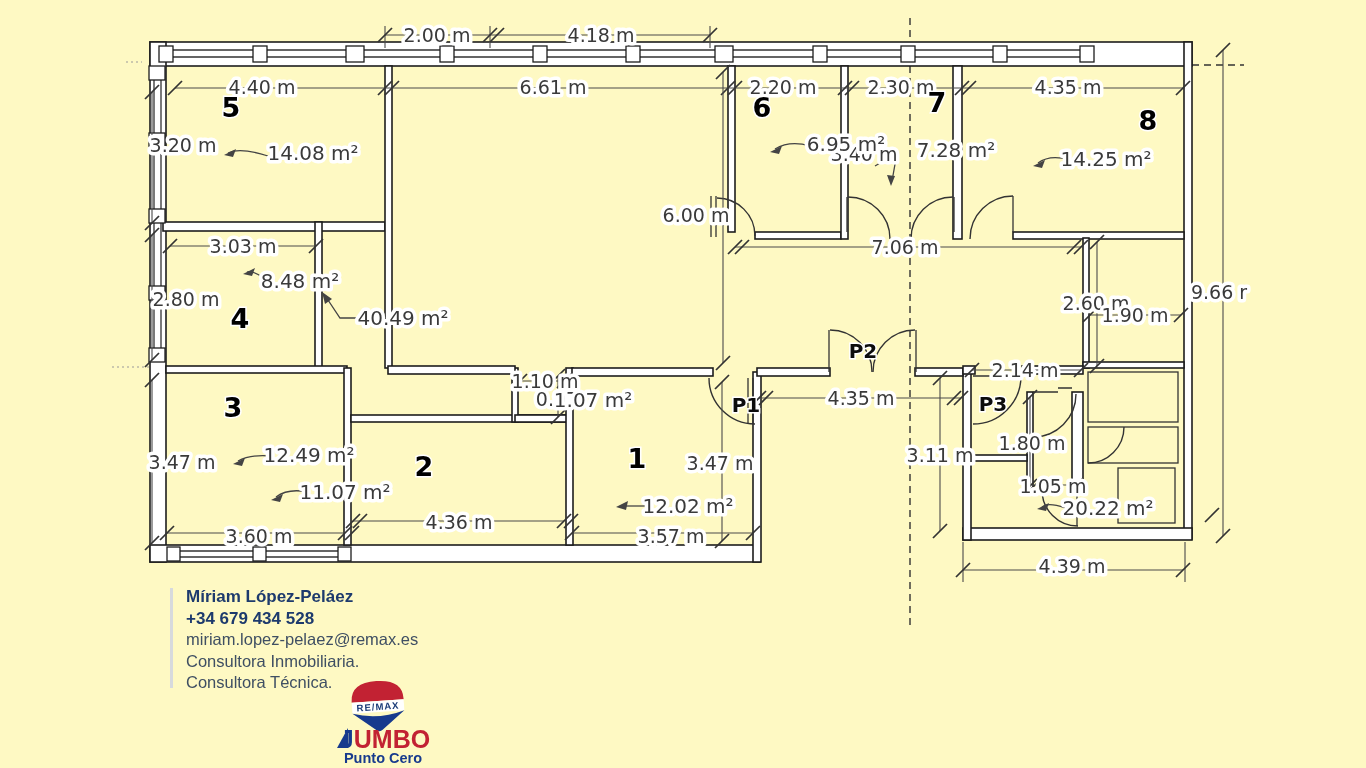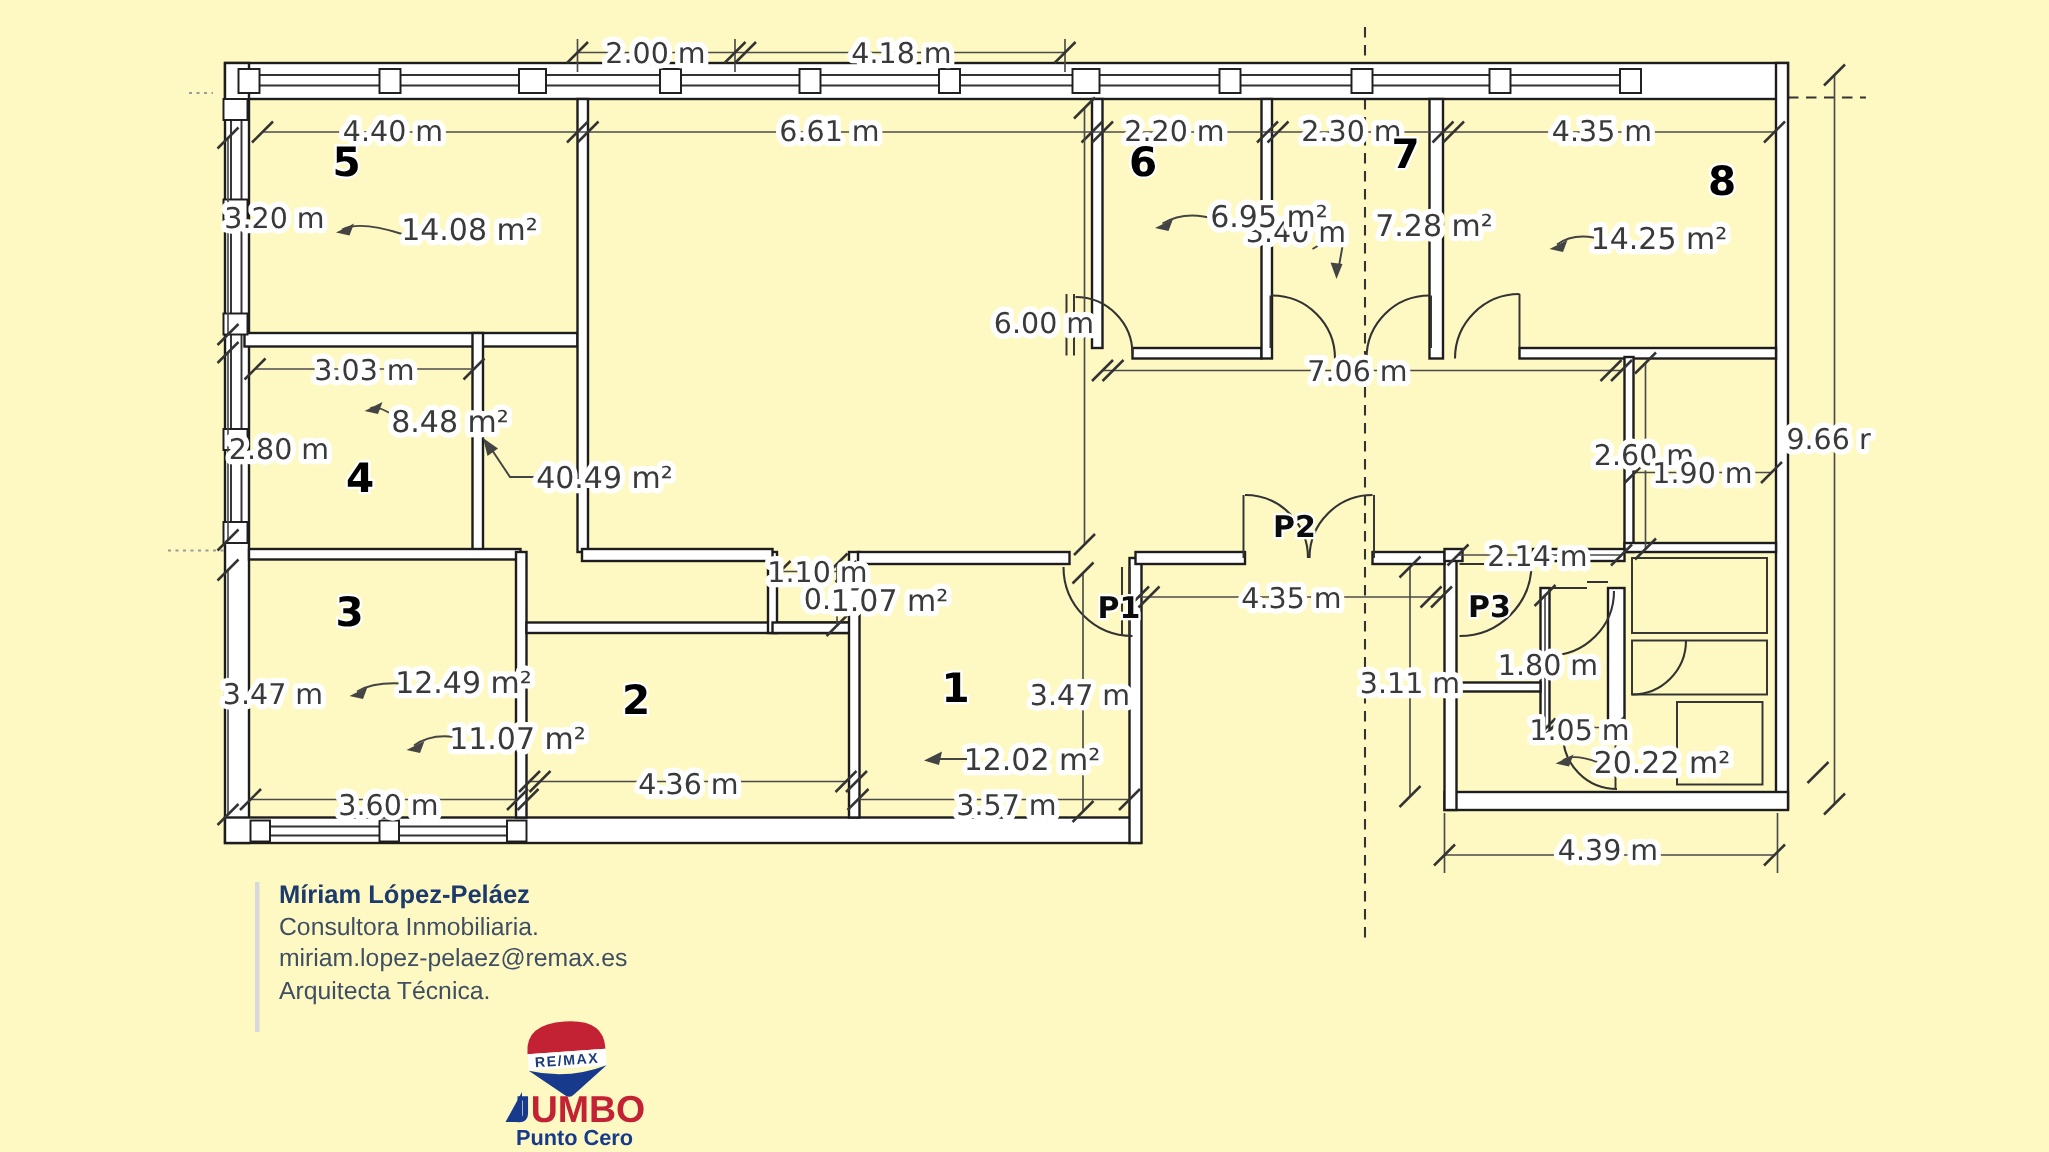--- a/index.html
+++ b/index.html
@@ -317,23 +317,24 @@
     <text class="doorlbl" x="746" y="412">P1</text>
     <text class="doorlbl" x="863" y="358">P2</text>
     <text class="doorlbl" x="993" y="411">P3</text>
   </g>
 </svg>
 
 
 <div class="contact">
   <div class="bar"></div>
   <div class="c-name">Míriam López-Peláez</div>
+  <div class="c-phone">+34 679 434 528</div>
+  <div class="c-rest">miriam.lopez-pelaez@remax.es</div>
   <div class="c-rest">Consultora Inmobiliaria.</div>
-  <div class="c-rest">miriam.lopez-pelaez@remax.es</div>
-  <div class="c-rest">Arquitecta Técnica.</div>
+  <div class="c-rest">Consultora Técnica.</div>
 </div>
 
 
 <div class="logo">
   <svg width="110" height="92" viewBox="0 0 110 92">
     <g transform="rotate(-4 50 30)">
       <path d="M24,24 Q24,5 50,5 Q76,5 76,24 L76,25 L24,25 Z" fill="#c22233"></path>
       <rect x="24" y="25" width="52" height="11" fill="#ffffff"></rect>
       <text class="lg-band" x="50" y="34" fill="#1c3c78">RE/MAX</text>
       <path d="M24,36 Q50,44 76,36 L53,54 Q50,56.5 47,54 Z" fill="#173a8d"></path>

